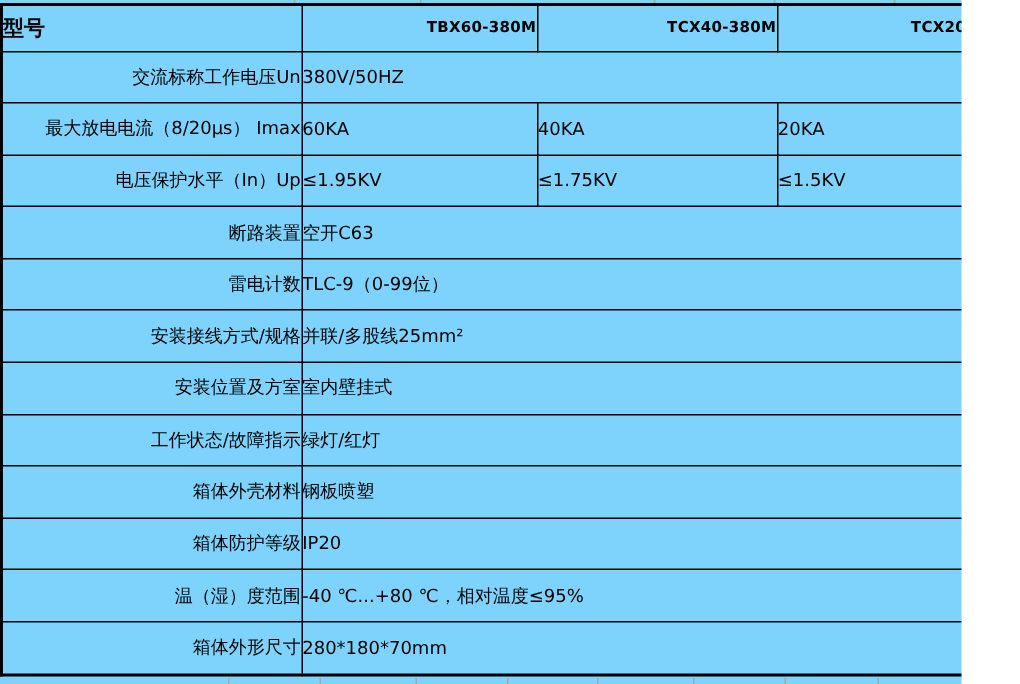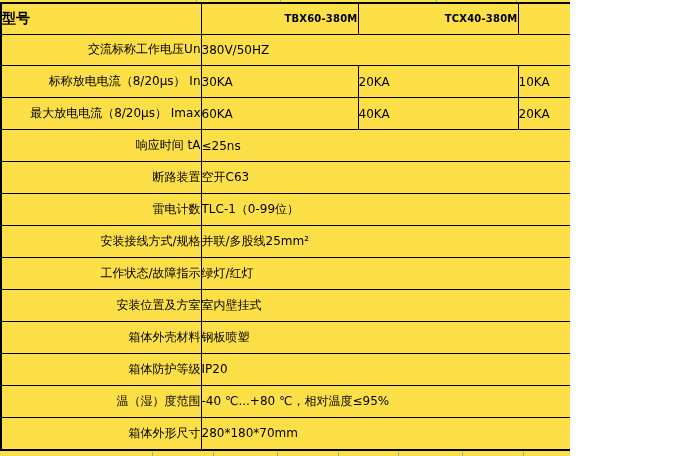--- a/index.html
+++ b/index.html
@@ -1,20 +1,20 @@
 <!DOCTYPE html>
 <html><head>
 <meta charset="utf-8">
 <style>
   html, body { margin: 0; padding: 0; background: #ffffff; }
   .screen {
     position: relative;
-    width: 570px;
+    width: 641px;
     height: 456px;
-    background: #fde047;
+    background: #7dd3fc;
     color: #000000;
     font-family: "DejaVu Sans", "Liberation Sans", sans-serif;
     overflow: hidden;
   }
   table.spec {
     position: absolute;
     top: 2px;
     left: 0;
     width: 680px;
     height: 449px;
@@ -80,54 +80,50 @@
         <th class="model-cell">TCX40-380M</th>
         <th class="model-cell">TCX20-380M</th>
       </tr>
     </thead>
     <tbody>
         <tr>
           <td class="label-cell">交流标称工作电压Un</td>
           <td colspan="3" class="value-cell">380V/50HZ</td>
         </tr>
         <tr>
-          <td class="label-cell">标称放电电流（8/20μs） In</td>
-          <td class="value-cell">30KA</td>
-          <td class="value-cell">20KA</td>
-          <td class="value-cell">10KA</td>
-        </tr>
-        <tr>
           <td class="label-cell">最大放电电流（8/20μs） Imax</td>
           <td class="value-cell">60KA</td>
           <td class="value-cell">40KA</td>
           <td class="value-cell">20KA</td>
         </tr>
         <tr>
-          <td class="label-cell">响应时间 tA</td>
-          <td colspan="3" class="value-cell">≤25ns</td>
+          <td class="label-cell">电压保护水平（In）Up</td>
+          <td class="value-cell">≤1.95KV</td>
+          <td class="value-cell">≤1.75KV</td>
+          <td class="value-cell">≤1.5KV</td>
         </tr>
         <tr>
           <td class="label-cell">断路装置</td>
           <td colspan="3" class="value-cell">空开C63</td>
         </tr>
         <tr>
           <td class="label-cell">雷电计数</td>
-          <td colspan="3" class="value-cell">TLC-1（0-99位）</td>
+          <td colspan="3" class="value-cell">TLC-9（0-99位）</td>
         </tr>
         <tr>
           <td class="label-cell">安装接线方式/规格</td>
           <td colspan="3" class="value-cell">并联/多股线25mm²</td>
         </tr>
         <tr>
+          <td class="label-cell">安装位置及方室</td>
+          <td colspan="3" class="value-cell">室内壁挂式</td>
+        </tr>
+        <tr>
           <td class="label-cell">工作状态/故障指示</td>
           <td colspan="3" class="value-cell">绿灯/红灯</td>
-        </tr>
-        <tr>
-          <td class="label-cell">安装位置及方室</td>
-          <td colspan="3" class="value-cell">室内壁挂式</td>
         </tr>
         <tr>
           <td class="label-cell">箱体外壳材料</td>
           <td colspan="3" class="value-cell">钢板喷塑</td>
         </tr>
         <tr>
           <td class="label-cell">箱体防护等级</td>
           <td colspan="3" class="value-cell">IP20</td>
         </tr>
         <tr>

